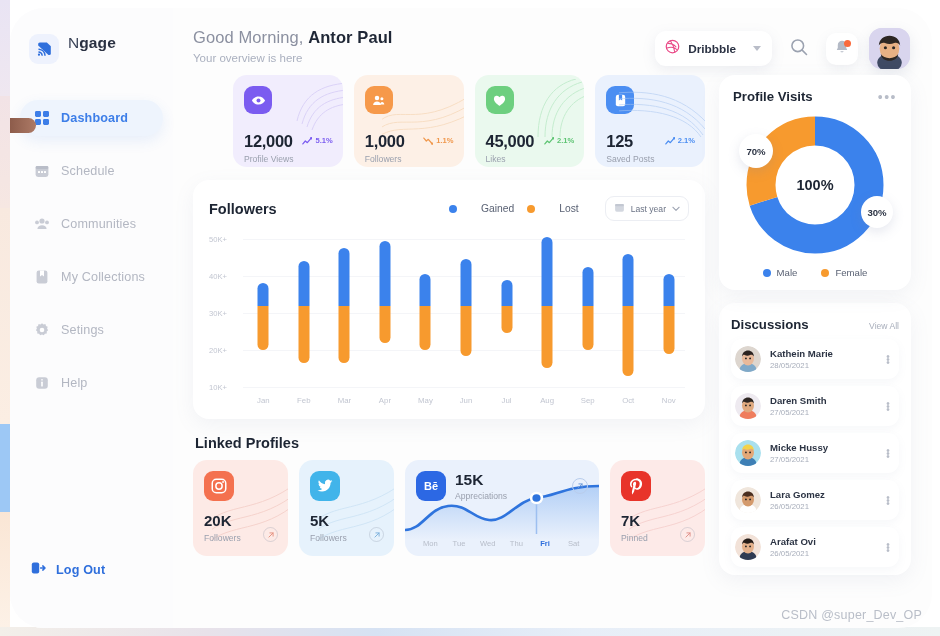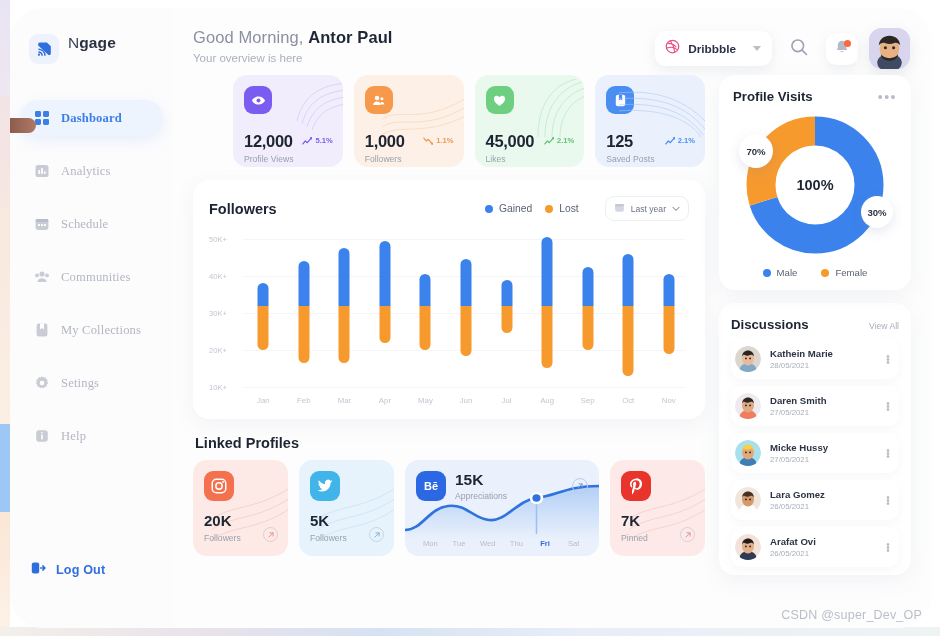--- a/index.html
+++ b/index.html
@@ -38,21 +38,21 @@
     background:#eef2fd; display:flex; align-items:center; justify-content:center;
   }
   .brand-name { font-size:15.5px; color:#2a3142; letter-spacing:.1px; }
   .brand-name b { font-weight:700; }
   .brand-name span.light { font-weight:400; color:#3a4357; }
 
   .nav { margin-top:36px; }
   .nav-item {
     display:flex; align-items:center; gap:11px;
     height:36px; margin:0 10px 17px 10px; padding-left:14px;
-    border-radius:18px; cursor:pointer;font-family:Liberation Serif, serif;
+    border-radius:18px; cursor:pointer;
   }
   .nav-item .ico { width:16px; height:16px; display:block; flex:0 0 16px; }
   .nav-label { font-size:12.6px; color:#b3b7c2; letter-spacing:.15px; }
   .nav-item.active {
     background:#eef4fd;
     box-shadow:0 5px 14px rgba(52,122,226,.10);
   }
   .nav-item.active .nav-label { color:#3d7ee8; font-weight:700; }
 
   .logout {
@@ -116,21 +116,21 @@
 
   
   .card {
     background:#fff; border-radius:16px;
     box-shadow:0 6px 20px rgba(125,135,165,.09);
   }
   .chart-card { margin-top:13px; padding:16px 16px 10px 16px; height:239px; position:relative;}
   .chart-head { display:flex; align-items:center; }
   .chart-title { font-size:14.5px; font-weight:700; color:#1d2533; }
   .legend { margin-left:auto; display:flex; align-items:center; gap:13px; }
-  .legend-item { display:flex;align-items:center;gap:6px; font-size:10.3px; color:#5a6274; }
+  .legend-item { display:flex;align-items:center;gap:24px; font-size:10.3px; color:#5a6274; }
   .dotm { width:8px;height:8px;border-radius:50%; }
   .range-pill {
     display:flex;align-items:center;gap:6px; margin-left:13px;
     border:1px solid #eceef3; border-radius:9px; padding:5px 8px;
     font-size:8.6px; color:#6b7385; cursor:pointer; background:#fff;
   }
 
   .plot { position:relative; margin-top:14px; height:170px; }
   .ylabels { position:absolute; left:0; top:0; width:30px; height:152px; }
   .ylabel { position:absolute; font-size:7.6px; color:#c2c6d1; left:0; transform:translateY(-50%); }
@@ -228,31 +228,20 @@
           <svg width="16" height="16" viewBox="0 0 16 16">
               <rect x="1" y="1" width="6" height="6" rx="1.4" fill="#3d7ee8"></rect>
               <rect x="9" y="1" width="6" height="6" rx="1.4" fill="#3d7ee8"></rect>
               <rect x="1" y="9" width="6" height="6" rx="1.4" fill="#3d7ee8"></rect>
               <rect x="9" y="9" width="6" height="6" rx="1.4" fill="#3d7ee8"></rect>
             </svg>
         </span>
         <span class="nav-label">Dashboard</span>
       </div>
 
-      <div class="nav-item">
-        <span class="ico">
-          <svg width="16" height="16" viewBox="0 0 16 16">
-              <rect x="1.5" y="2" width="13" height="12" rx="2.6" fill="#c9ccd5"></rect>
-              <rect x="4.3" y="7" width="1.8" height="4" rx=".8" fill="#fff"></rect>
-              <rect x="7.1" y="5" width="1.8" height="6" rx=".8" fill="#fff"></rect>
-              <rect x="9.9" y="8.3" width="1.8" height="2.7" rx=".8" fill="#fff"></rect>
-            </svg>
-        </span>
-        <span class="nav-label">Analytics</span>
-      </div>
 
       <div class="nav-item">
         <span class="ico">
           <svg width="16" height="16" viewBox="0 0 16 16">
               <rect x="1.6" y="3" width="12.8" height="11" rx="2.4" fill="#c9ccd5"></rect>
               <rect x="1.6" y="3" width="12.8" height="3" rx="1.4" fill="#b9bdc8"></rect>
               <rect x="4" y="8" width="2" height="2" rx=".5" fill="#fff"></rect>
               <rect x="7" y="8" width="2" height="2" rx=".5" fill="#fff"></rect>
               <rect x="10" y="8" width="2" height="2" rx=".5" fill="#fff"></rect>
             </svg>

